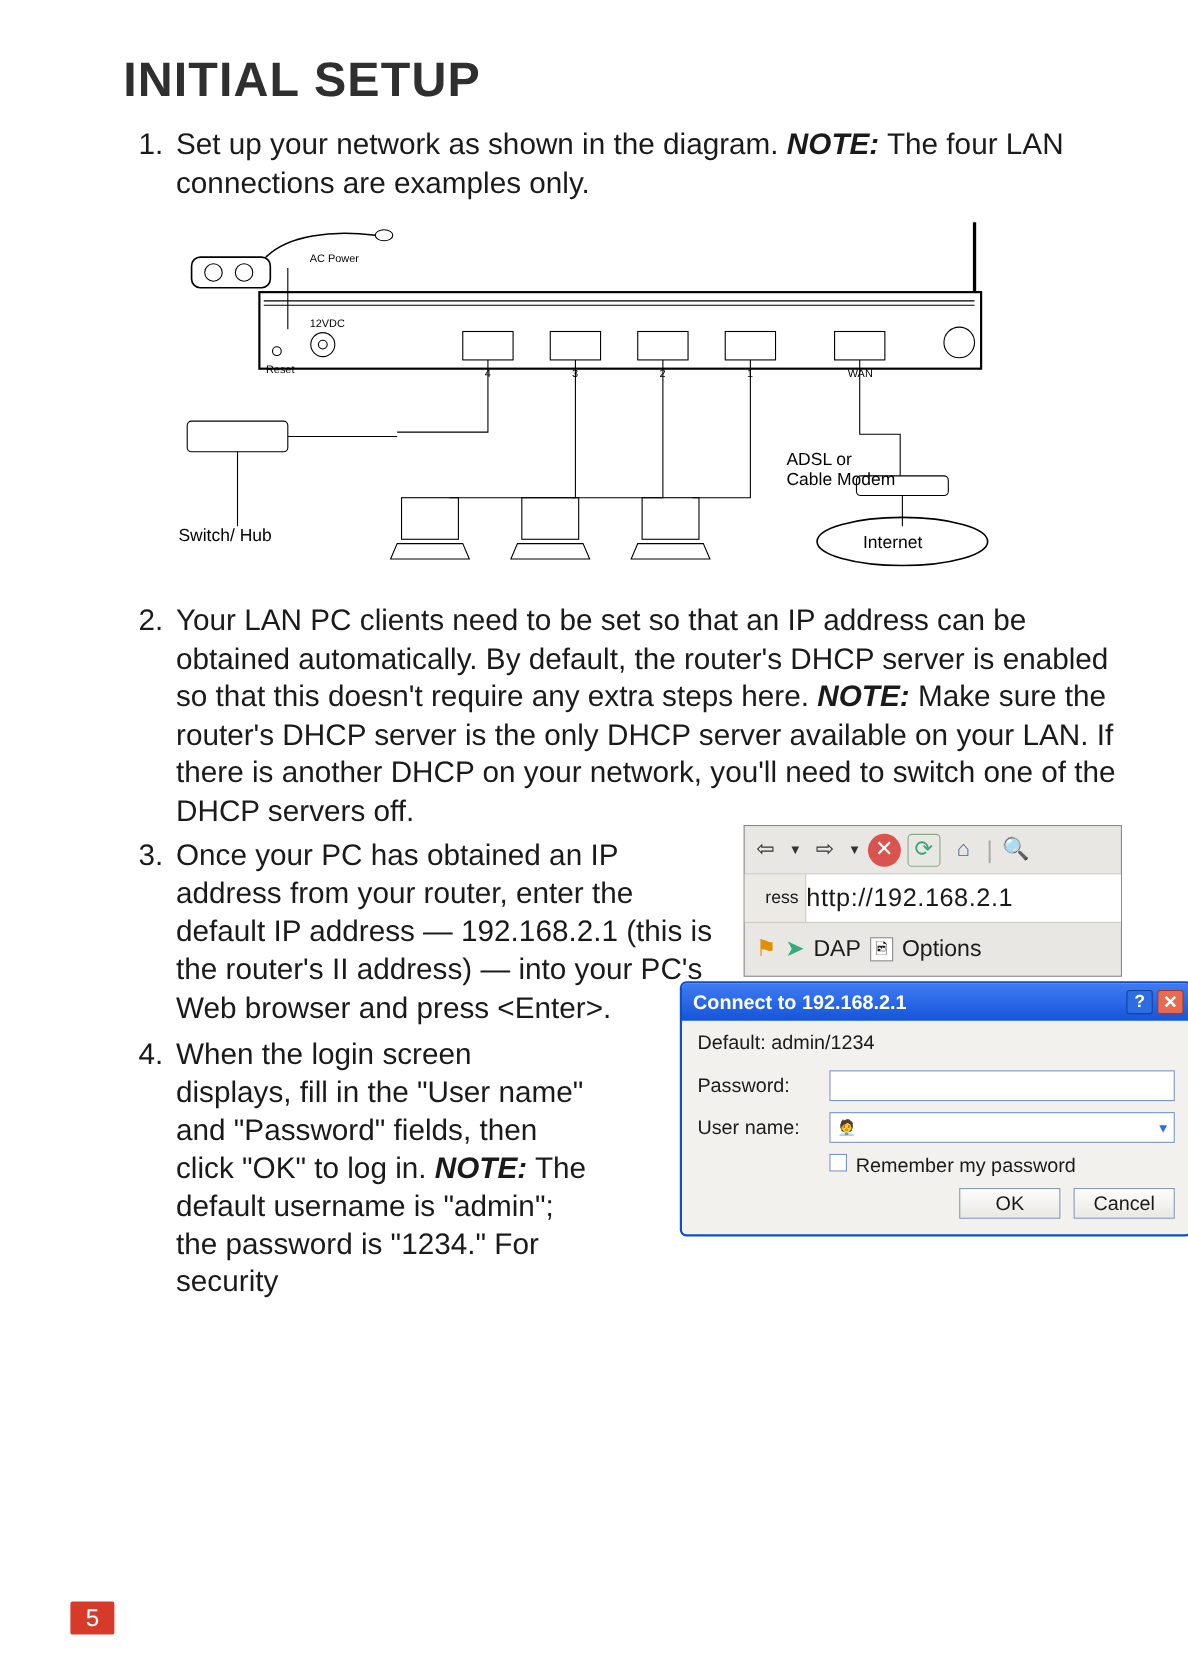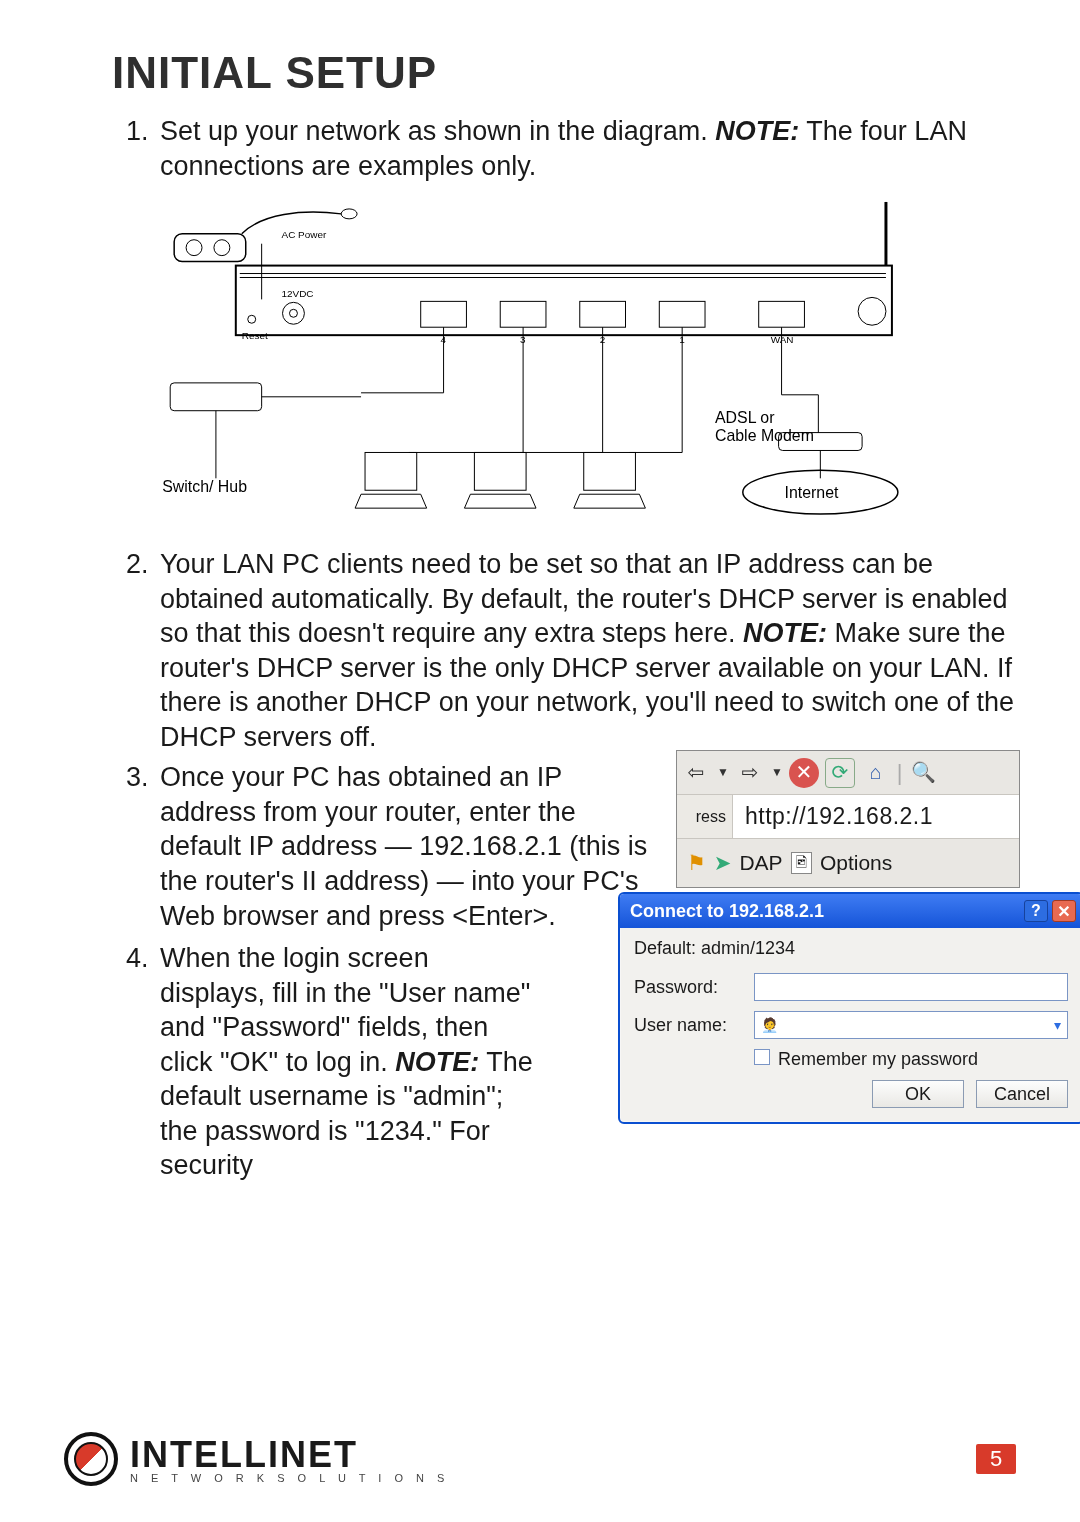--- a/index.html
+++ b/index.html
@@ -82,21 +82,21 @@
     display: flex; align-items: center; justify-content: flex-end;
     padding-right: 6px;
     font-size: 16px;
     border-right: 1px solid #c9c6c0;
     background: #eceae5;
   }
   .toolbar-shot .addr-field {
     flex: 1;
     background: #ffffff;
     display: flex; align-items: center;
-    padding-left: 12px;
+    padding-left: 0;
     font-size: 23px;
     letter-spacing: 0.5px;
   }
   .toolbar-shot .row3 {
     height: 48px;
     display: flex;
     align-items: center;
     gap: 8px;
     padding-left: 10px;
     font-size: 21px;
@@ -366,21 +366,14 @@
       <span>Remember my password</span>
     </div>
     <div class="actions">
       <span class="btn">OK</span>
       <span class="btn">Cancel</span>
     </div>
   </div>
 </div>
 
 <div class="footer">
-  <div class="logo">
-    <div class="mark"></div>
-    <div>
-      <span class="brand">INTELLINET</span>
-      <span class="tag">N E T W O R K   S O L U T I O N S</span>
-    </div>
-  </div>
   <span class="pagechip">5</span>
 </div>
 
 </body></html>

